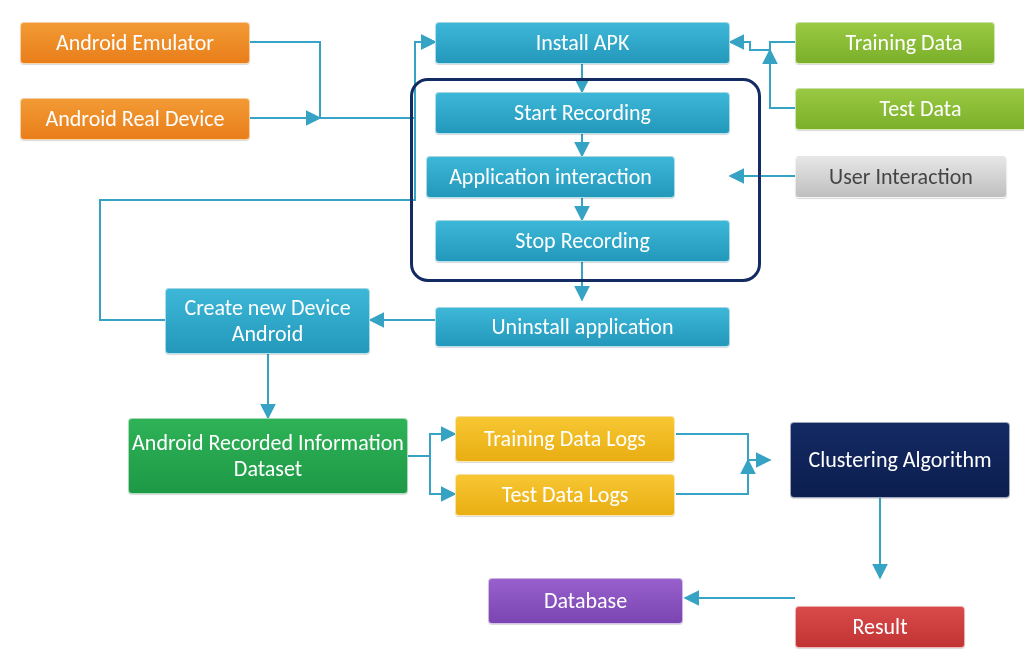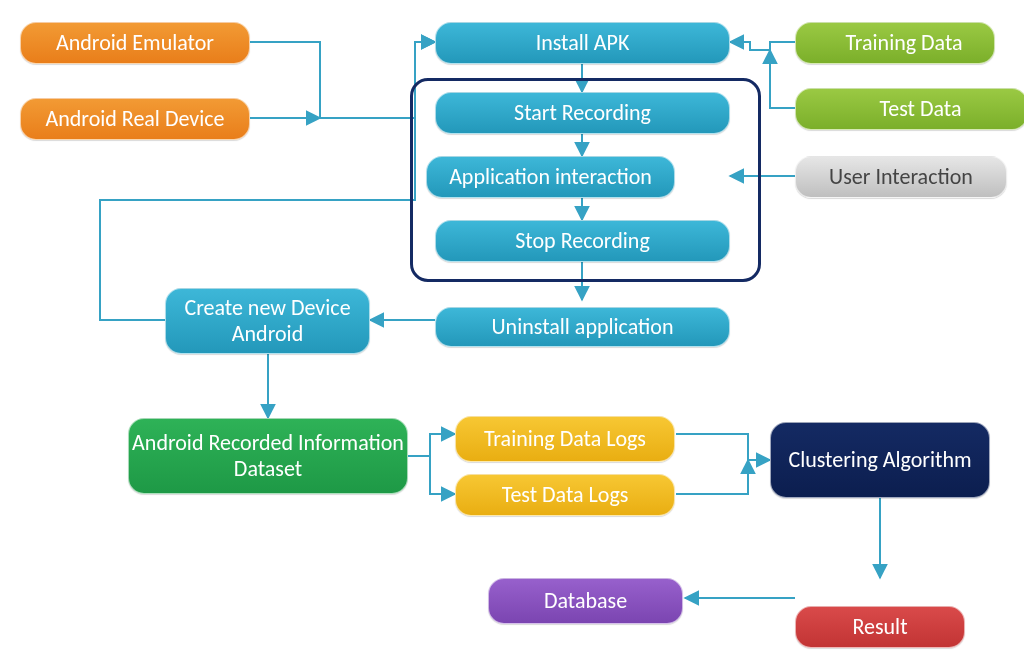--- a/index.html
+++ b/index.html
@@ -1,24 +1,24 @@
 <!DOCTYPE html>
 <html><head>
 <meta charset="utf-8">
 <style>
   html,body{margin:0;padding:0;width:1024px;height:660px;font-family:"Segoe UI",Calibri,Arial,sans-serif;background:#fff;}
   svg{position:absolute;left:0;top:0;}
-  .node{position:absolute;display:flex;align-items:center;justify-content:center;text-align:center;border-radius:16px;font-size:22px;line-height:1.2;box-sizing:border-box;border:1px solid rgba(255,255,255,.6);box-shadow:0 1px 1px rgba(0,0,0,.15);}
+  .node{position:absolute;display:flex;align-items:center;justify-content:center;text-align:center;border-radius:4px;font-size:22px;line-height:1.2;box-sizing:border-box;border:1px solid rgba(255,255,255,.6);box-shadow:0 1px 1px rgba(0,0,0,.15);}
   .orange{background:linear-gradient(#F29A34,#E97E1A);color:#fff;}
   .cyan{background:linear-gradient(#3DB7D8,#2398BA);color:#fff;}
   .green{background:linear-gradient(#9AC943,#7BAF2A);color:#fff;padding-left:18px;}
   .silver{background:linear-gradient(#E6E6E6,#BFBFBF);color:#444;}
   .deepgreen{background:linear-gradient(#2EB257,#1E9946);color:#fff;}
   .gold{background:linear-gradient(#F7C733,#E9AE12);color:#fff;}
-  .navy{background:linear-gradient(#142A63,#0C1E4F);color:#fff;}
+  .navy{background:linear-gradient(#142A63,#0C1E4F);color:#fff;margin-left:20px;}
   .purple{background:linear-gradient(#9760CC,#7B45B1);color:#fff;}
   .red{background:linear-gradient(#D94A4A,#C23434);color:#fff;}
   .groupbox{position:absolute;border:3px solid #142A63;border-radius:18px;background:transparent;}
 </style>
 </head>
 <body>
 
 <svg width="1024" height="660">
   <defs>
     <marker id="arr" viewBox="0 0 10 10" refX="9" refY="5" markerWidth="8" markerHeight="8" orient="auto-start-reverse">

